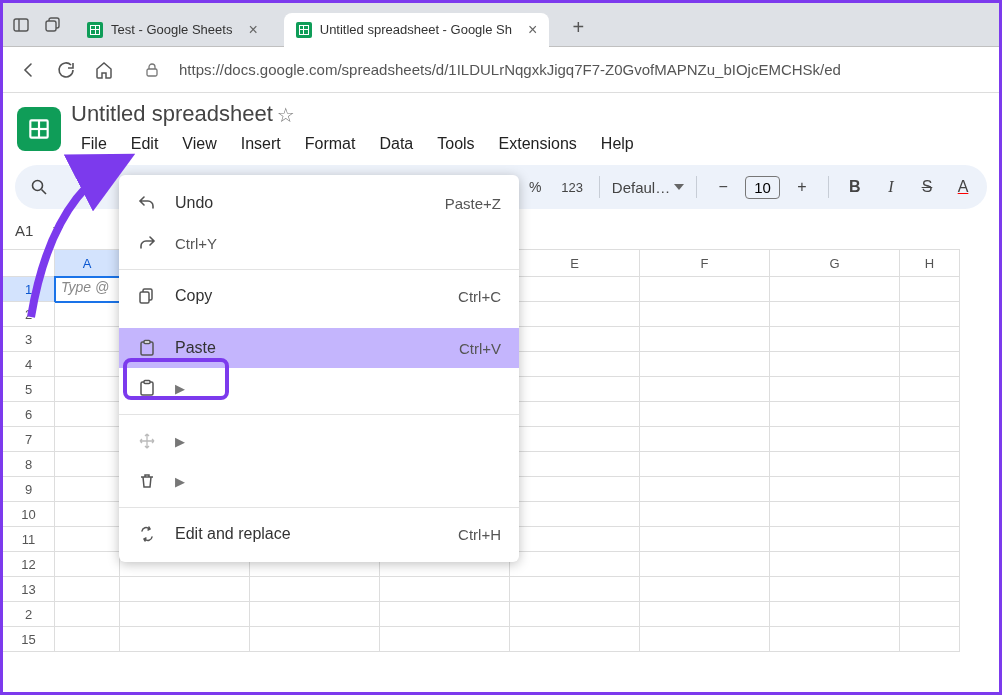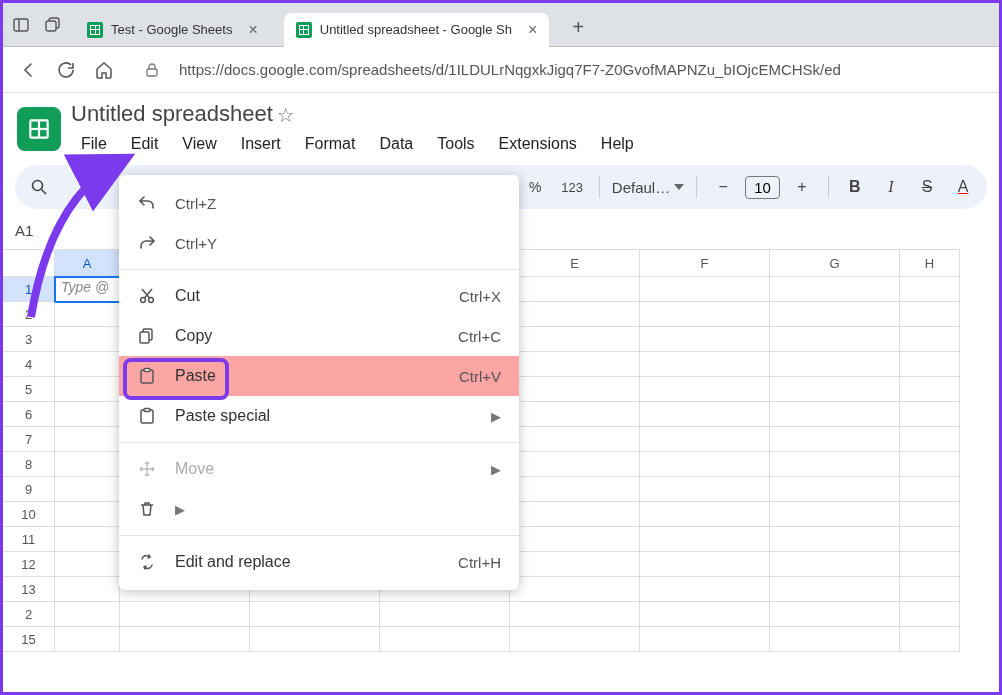--- a/index.html
+++ b/index.html
@@ -38,21 +38,21 @@
 .colh.sel { background: #d3e3fd; color: #0b57d0; }
 .row { display: flex; height: 25px; }
 .rowh { width: 52px; border: 1px solid #ddd; border-top: none; border-left: none; display: flex; align-items: center; justify-content: center; font-size: 13px; color: #555; }
 .rowh.sel { background: #d3e3fd; color: #0b57d0; }
 .cell { border: 1px solid #ddd; border-top: none; border-left: none; }
 .cell.selected { outline: 2px solid #1a73e8; outline-offset: -1px; background: #fff; }
 .type-hint { position: absolute; left: 58px; top: 30px; font-size: 14px; font-style: italic; color: #888; }
 .edit-menu { position: absolute; left: 116px; top: 172px; width: 400px; background: #fff; border-radius: 6px; box-shadow: 0 2px 12px rgba(0,0,0,0.25); padding: 8px 0; z-index: 50; }
 .em-item { display: flex; align-items: center; height: 40px; padding: 0 18px; gap: 18px; font-size: 16px; color: #333; cursor: pointer; }
 .em-item.disabled { color: #aaa; }
-.em-item.hover { background: #fca5a5; }
+.em-item.hover { background: #c4b5fd; margin-top: 12px; }
 .em-icon { width: 20px; display: flex; align-items: center; justify-content: center; color: #555; }
 .em-item.disabled .em-icon { color: #bbb; }
 .em-label { flex: 1; }
 .em-short { color: #555; font-size: 15px; }
 .em-arrow { color: #777; font-size: 13px; }
 .em-sep { height: 1px; background: #e3e3e3; margin: 6px 0; }
 .highlight-box { position: absolute; left: 120px; top: 355px; width: 106px; height: 42px; border: 4px solid #7c3aed; border-radius: 8px; z-index: 60; pointer-events: none; }
 .arrow-svg { position: absolute; left: 8px; top: 144px; z-index: 70; pointer-events: none; }
 svg { display: block; }
 </style>
@@ -357,42 +357,32 @@
   <div class="type-hint">Type @</div>
 </div>
 
 <div class="edit-menu">
   <div class="em-item">
     <span class="em-icon">
         <svg width="18" height="18" viewBox="0 0 18 18">
           <path d="M6 3L2 7l4 4M2 7h8a5 5 0 0 1 5 5v2" fill="none" stroke="#555" stroke-width="1.6" stroke-linecap="round"></path>
         </svg>
       </span>
-    <span class="em-short">Ctrl+Z</span>
+    <span class="em-label">Undo</span>
+    <span class="em-short">Paste+Z</span>
   </div>
   <div class="em-item">
     <span class="em-icon">
         <svg width="18" height="18" viewBox="0 0 18 18">
           <path d="M12 3l4 4-4 4M16 7H8a5 5 0 0 0-5 5v2" fill="none" stroke="#555" stroke-width="1.6" stroke-linecap="round"></path>
         </svg>
       </span>
     <span class="em-short">Ctrl+Y</span>
   </div>
   <div class="em-sep"></div>
-  <div class="em-item">
-    <span class="em-icon">
-        <svg width="18" height="18" viewBox="0 0 18 18">
-          <circle cx="5" cy="13" r="2.4" fill="none" stroke="#555" stroke-width="1.5"></circle>
-          <circle cx="13" cy="13" r="2.4" fill="none" stroke="#555" stroke-width="1.5"></circle>
-          <path d="M6.5 11L14 2M11.5 11L4 2" stroke="#555" stroke-width="1.5"></path>
-        </svg>
-      </span>
-    <span class="em-label">Cut</span>
-    <span class="em-short">Ctrl+X</span>
-  </div>
   <div class="em-item">
     <span class="em-icon">
         <svg width="18" height="18" viewBox="0 0 18 18">
           <rect x="5" y="2" width="9" height="11" rx="1.5" fill="none" stroke="#555" stroke-width="1.5"></rect>
           <rect x="2" y="5" width="9" height="11" rx="1.5" fill="#fff" stroke="#555" stroke-width="1.5"></rect>
         </svg>
       </span>
     <span class="em-label">Copy</span>
     <span class="em-short">Ctrl+C</span>
   </div>
@@ -406,31 +396,29 @@
     <span class="em-label">Paste</span>
     <span class="em-short">Ctrl+V</span>
   </div>
   <div class="em-item">
     <span class="em-icon">
         <svg width="18" height="18" viewBox="0 0 18 18">
           <rect x="3" y="3" width="12" height="13" rx="1.5" fill="none" stroke="#555" stroke-width="1.5"></rect>
           <rect x="6" y="1.5" width="6" height="3" rx="1" fill="#fff" stroke="#555" stroke-width="1.5"></rect>
         </svg>
       </span>
-    <span class="em-label">Paste special</span>
     <span class="em-arrow">▶</span>
   </div>
   <div class="em-sep"></div>
   <div class="em-item disabled">
     <span class="em-icon">
         <svg width="18" height="18" viewBox="0 0 18 18">
           <path d="M9 2v14M2 9h14M9 2l-2 2M9 2l2 2M9 16l-2-2M9 16l2-2M2 9l2-2M2 9l2 2M16 9l-2-2M16 9l-2 2" stroke="#bbb" stroke-width="1.3" fill="none"></path>
         </svg>
       </span>
-    <span class="em-label">Move</span>
     <span class="em-arrow">▶</span>
   </div>
   <div class="em-item">
     <span class="em-icon">
         <svg width="18" height="18" viewBox="0 0 18 18">
           <path d="M3 5h12M7 5V3h4v2M5 5l1 10h6l1-10" fill="none" stroke="#555" stroke-width="1.5"></path>
         </svg>
       </span>
     <span class="em-arrow">▶</span>
   </div>

